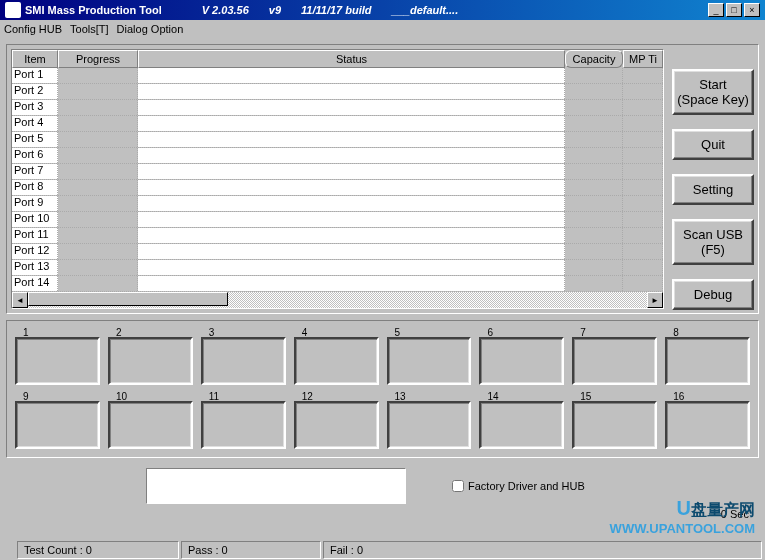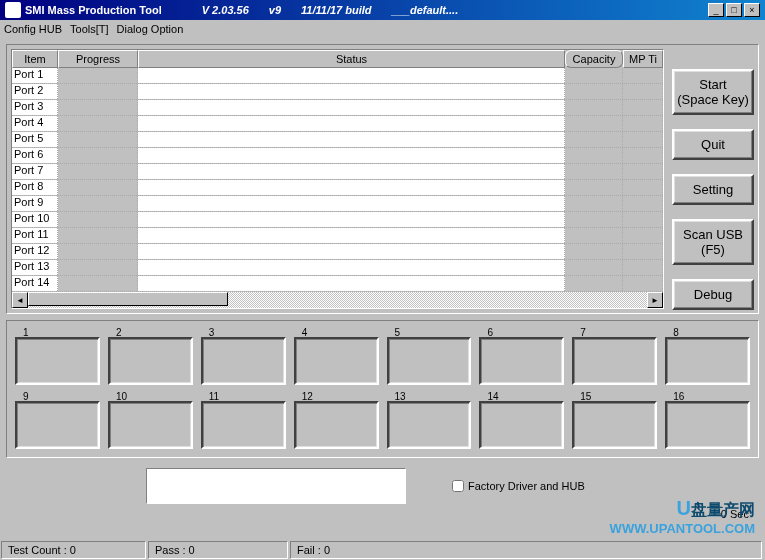--- a/index.html
+++ b/index.html
@@ -43,21 +43,21 @@
 .slot { position: relative; }
 .slot-label { font-size: 10px; position: absolute; top: -2px; left: 8px; }
 .slot-box { height: 48px; margin-top: 8px; border: 2px solid #404040; border-right-color: #fff; border-bottom-color: #fff; background: #c0c0c0; box-shadow: inset 1px 1px #808080, inset -1px -1px #dfdfdf; }
 .bottom-area { margin-top: 6px; display: flex; align-items: center; gap: 6px; height: 44px; }
 .log-box { width: 260px; height: 36px; background: #fff; border: 1px solid #808080; border-right-color: #fff; border-bottom-color: #fff; margin-left: 140px; }
 .factory { display: flex; align-items: center; gap: 4px; margin-left: 40px; }
 .factory input { width: 12px; height: 12px; }
 .sec-label { position: absolute; right: 16px; top: 470px; }
 .statusbar { position: absolute; bottom: 1px; left: 1px; right: 1px; height: 18px; display: flex; background: #c0c0c0; }
 .statusbar .cell { border: 1px solid #808080; border-right-color: #fff; border-bottom-color: #fff; padding: 2px 6px; margin-right: 2px; }
-.statusbar .c1 { width: 145px; }
+.statusbar .c1 { width: 162px; margin-left: 16px; }
 .statusbar .c2 { width: 140px; }
 .statusbar .c3 { flex: 1; }
 .watermark { position: absolute; right: 10px; bottom: 24px; font-family: Arial; font-size: 13px; color: #3aa2dd; font-weight: bold; pointer-events: none; text-align: right; }
 .watermark .cn { font-size: 16px; color: #0c4a6e; font-family: Liberation Mono, monospace; }
 .watermark .u { color: #3aa2dd; font-size: 20px; font-weight: bold; }
 </style>
 </head>
 <body>
 
 <div class="titlebar">

